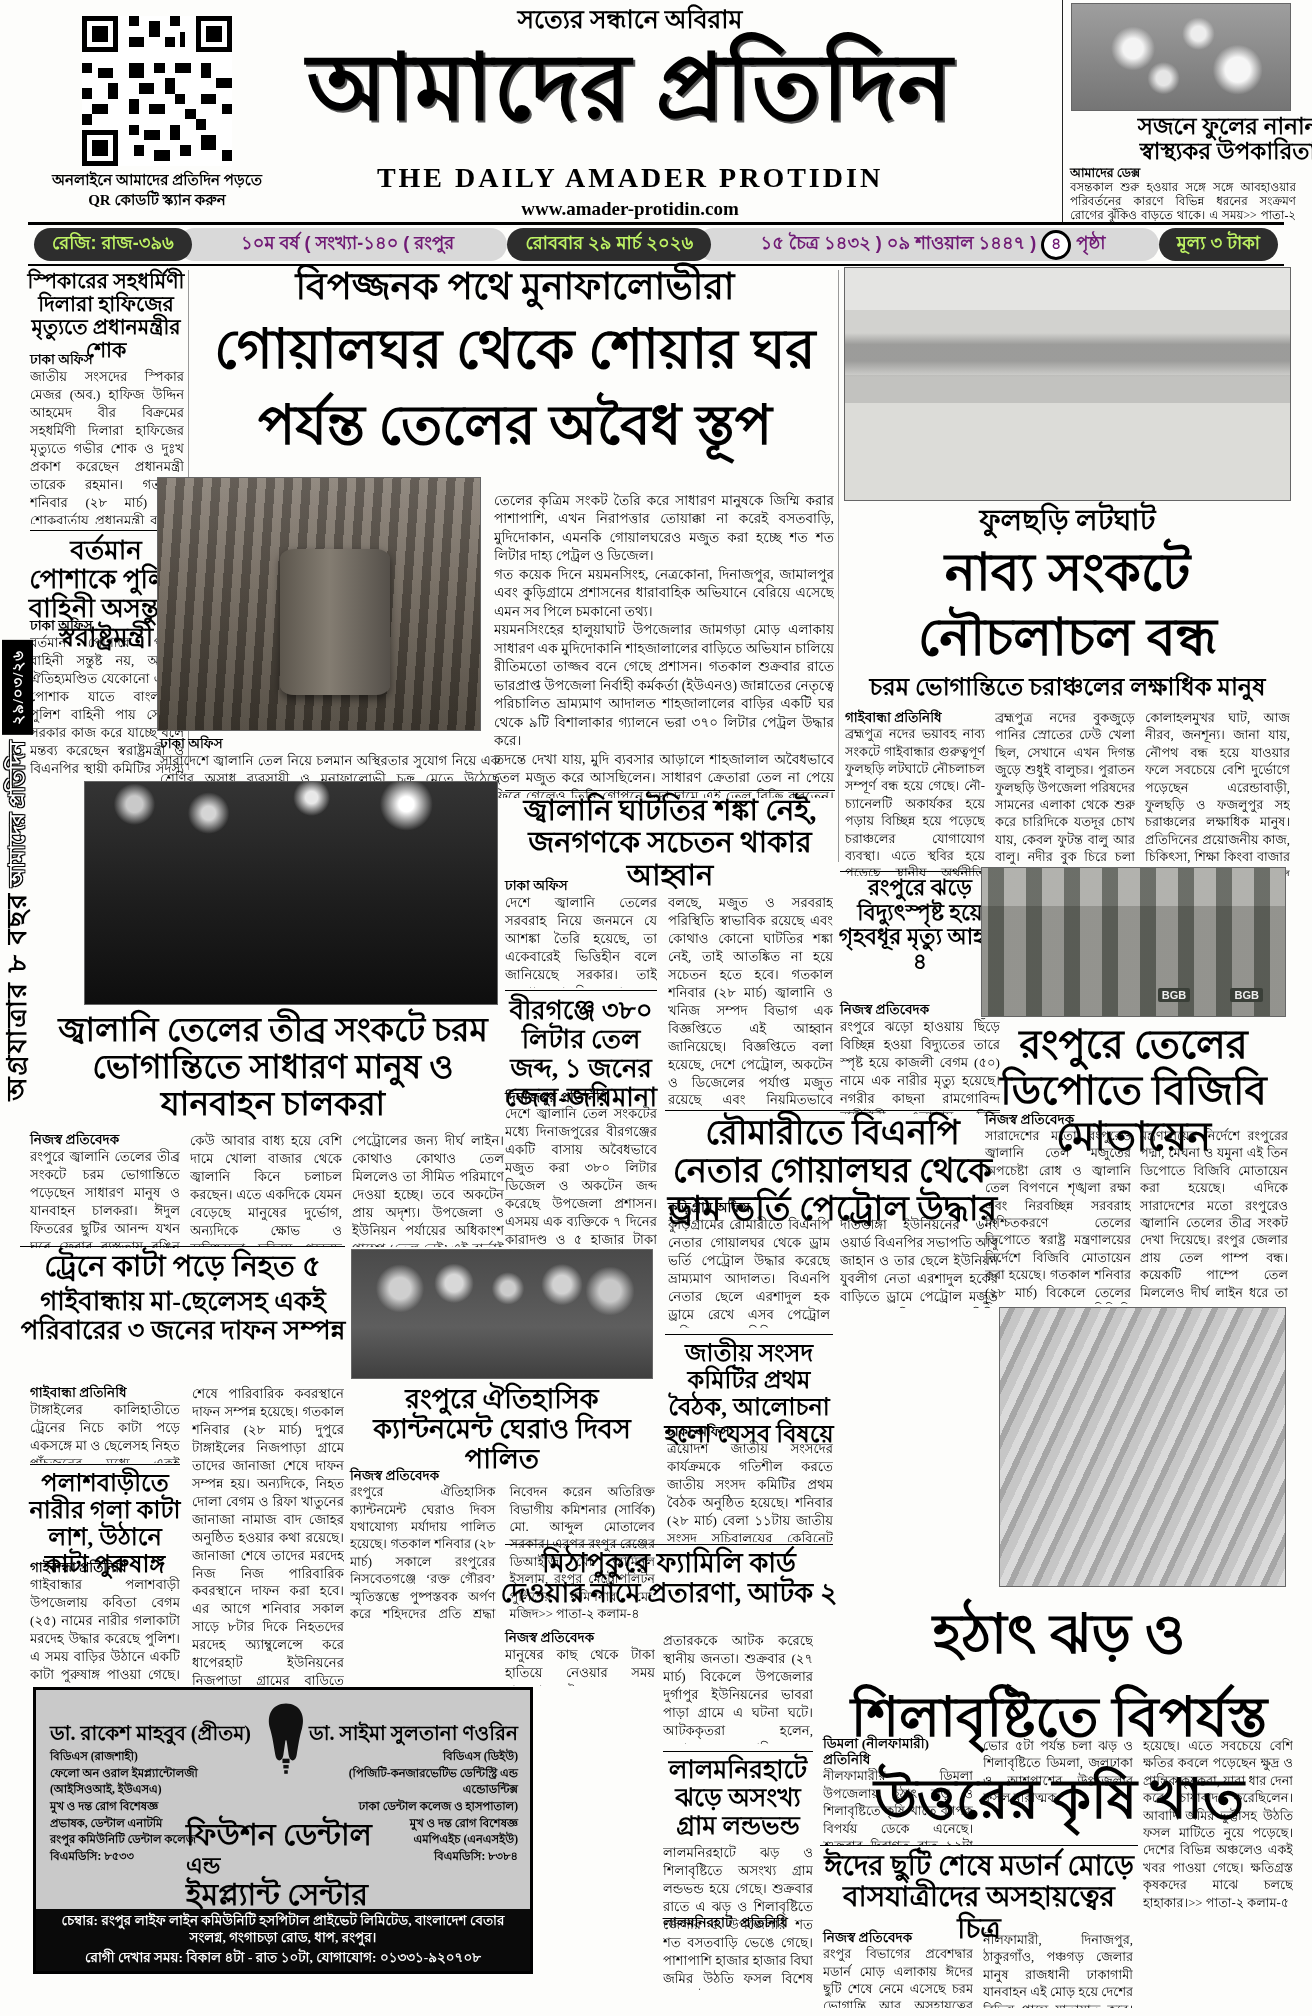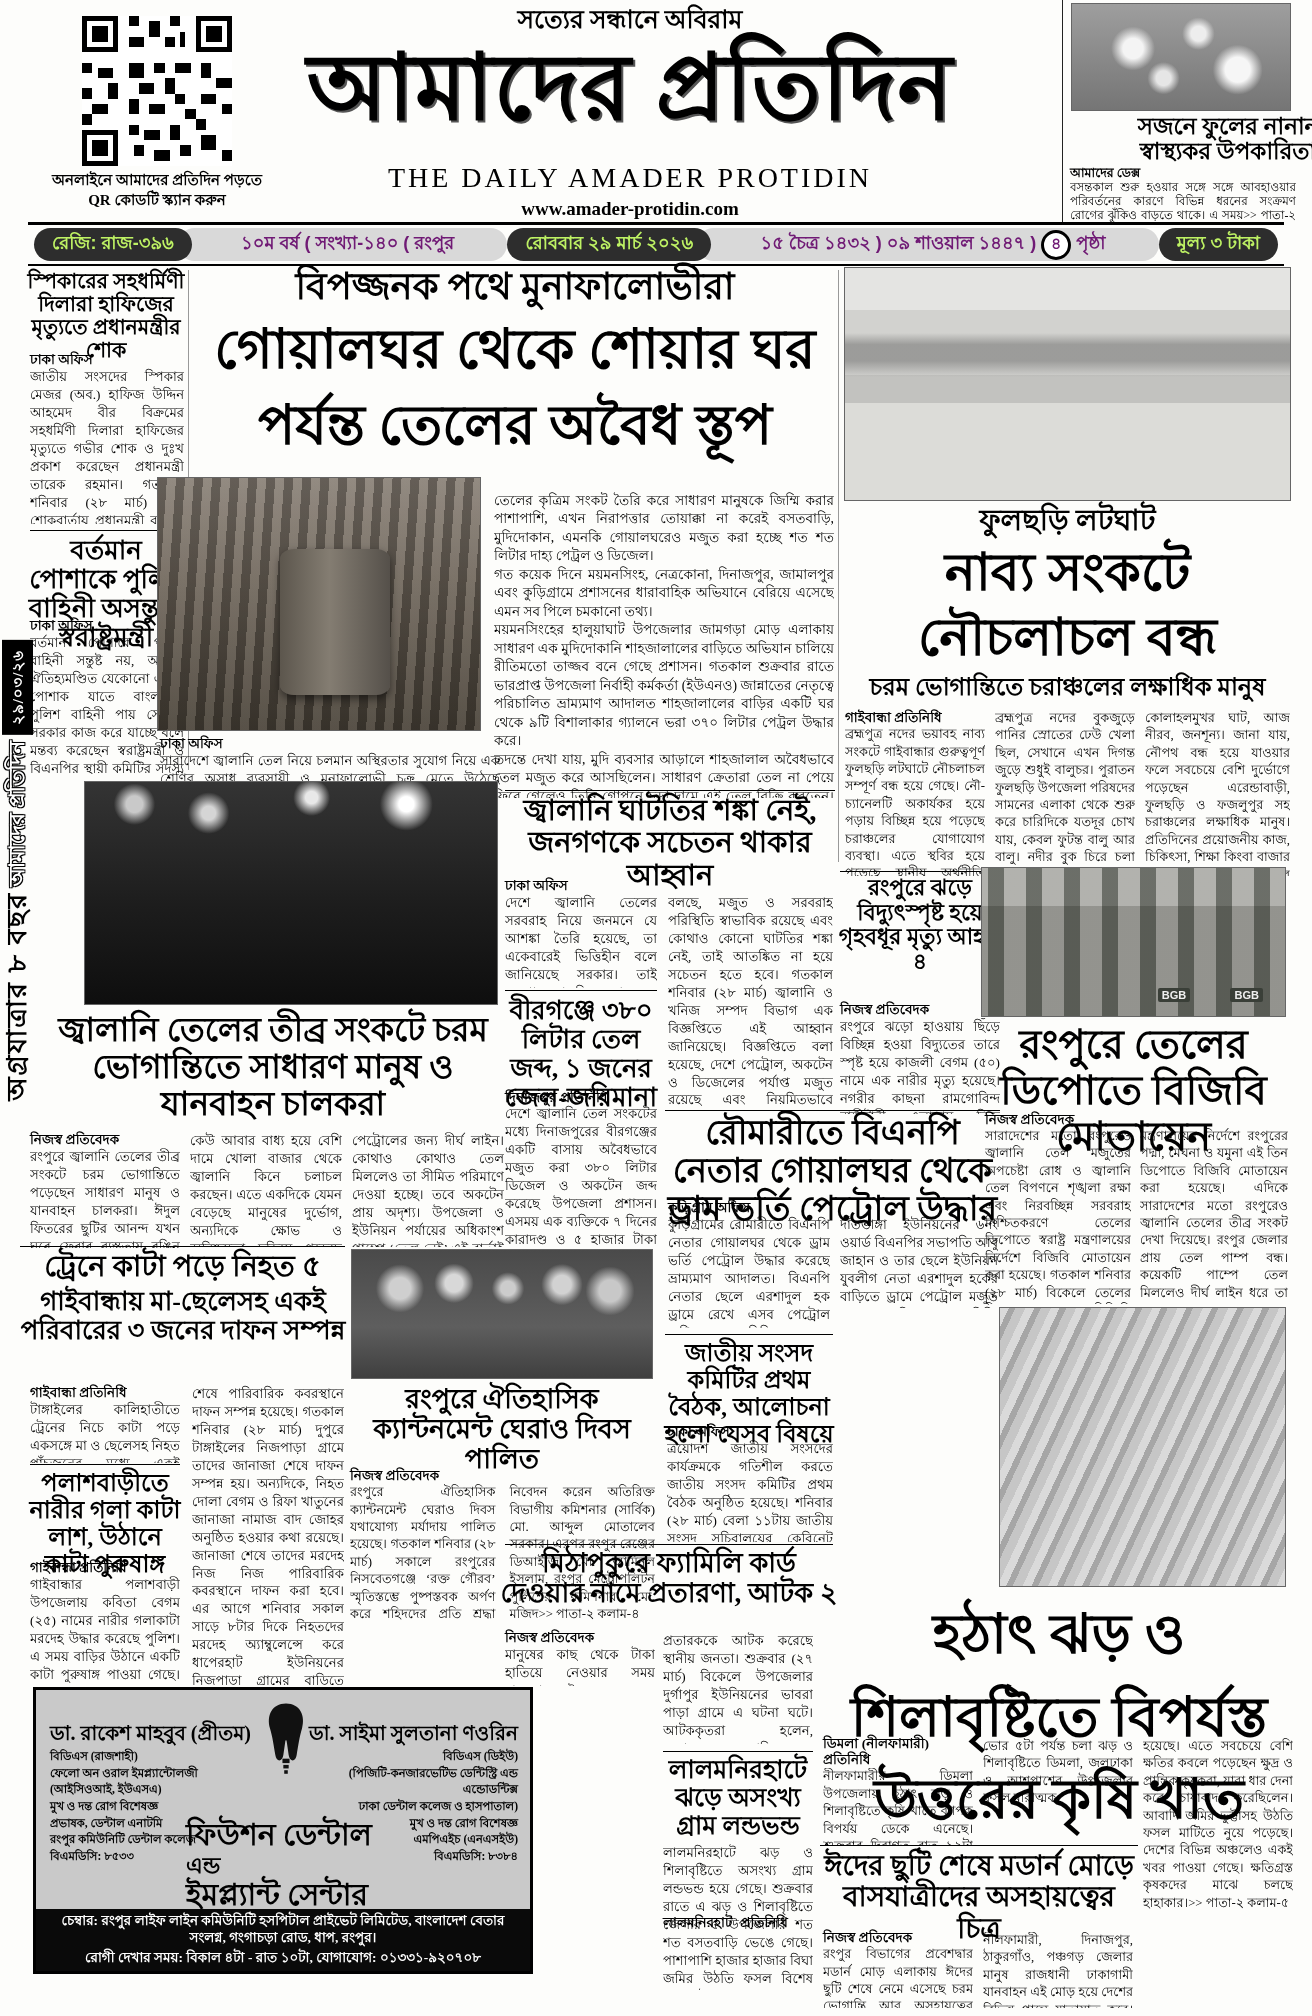--- a/index.html
+++ b/index.html
@@ -41,21 +41,21 @@
       radial-gradient(circle at 34% 26%, #d8d8d8 0 4%, transparent 9%),
       radial-gradient(circle at 52% 30%, #cccccc 0 4%, transparent 9%),
       radial-gradient(circle at 70% 27%, #d2d2d2 0 4%, transparent 9%),
       radial-gradient(circle at 86% 32%, #c8c8c8 0 4%, transparent 9%),
       linear-gradient(180deg,#4a4a4a,#5e5e5e 60%,#3f3f3f);}
   .ph-corn{background:
       repeating-linear-gradient(115deg,#dadada 0 8px,#a6a6a6 8px 14px,#c6c6c6 14px 23px),
       linear-gradient(180deg,#cfcfcf,#9f9f9f);}
   
   .m-title{font-weight:900;letter-spacing:1px;text-shadow:2px 2px 0 #555;}
-  .m-en{font-family:"Liberation Serif",serif;font-weight:normal;letter-spacing:3px;}
+  .m-en{font-family:"Liberation Serif",serif;font-weight:bold;letter-spacing:3px;}
   
   .infobar{position:absolute;left:34px;top:228px;width:1244px;height:33px;display:flex;align-items:stretch;font-family:"Liberation Sans","DejaVu Sans",sans-serif;}
   .seg{display:flex;align-items:center;justify-content:center;font-weight:bold;font-size:18px;border-radius:17px;padding:0 18px;white-space:nowrap;}
   .seg.dark{background:#2d2d2d;color:#bef264;z-index:2;}
   .seg.light{background:#d9d9d9;color:#701a75;margin-left:-14px;padding-left:28px;z-index:1;}
   .seg .pgnum{display:inline-flex;align-items:center;justify-content:center;width:24px;height:24px;border:3px solid #000;border-radius:50%;background:#fff;font-size:16px;font-weight:900;margin:0 5px;}
   
   .rail-item{writing-mode:vertical-rl;transform:rotate(180deg);text-align:center;}
   .rail-date{background:#000;color:#fff;font-weight:bold;font-size:15px;padding:10px 3px;letter-spacing:1px;}
   .rail-logo{font-weight:900;font-size:21px;color:#fff;text-shadow:-1px -1px 0 #000,1px -1px 0 #000,-1px 1px 0 #000,1px 1px 0 #000,0 0 2px #000;}

